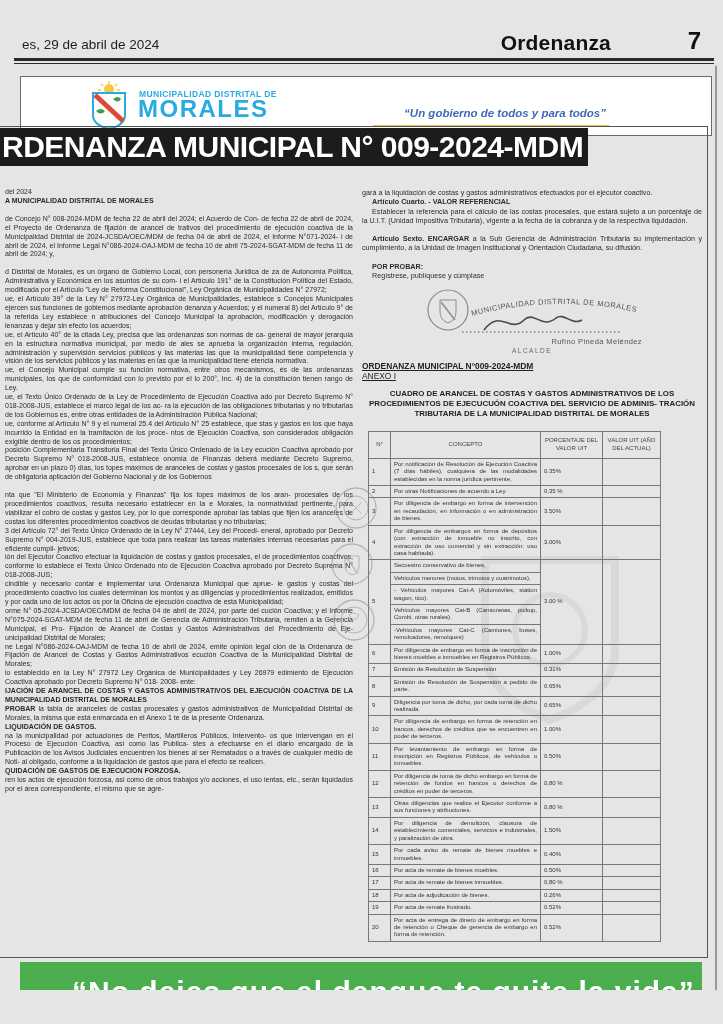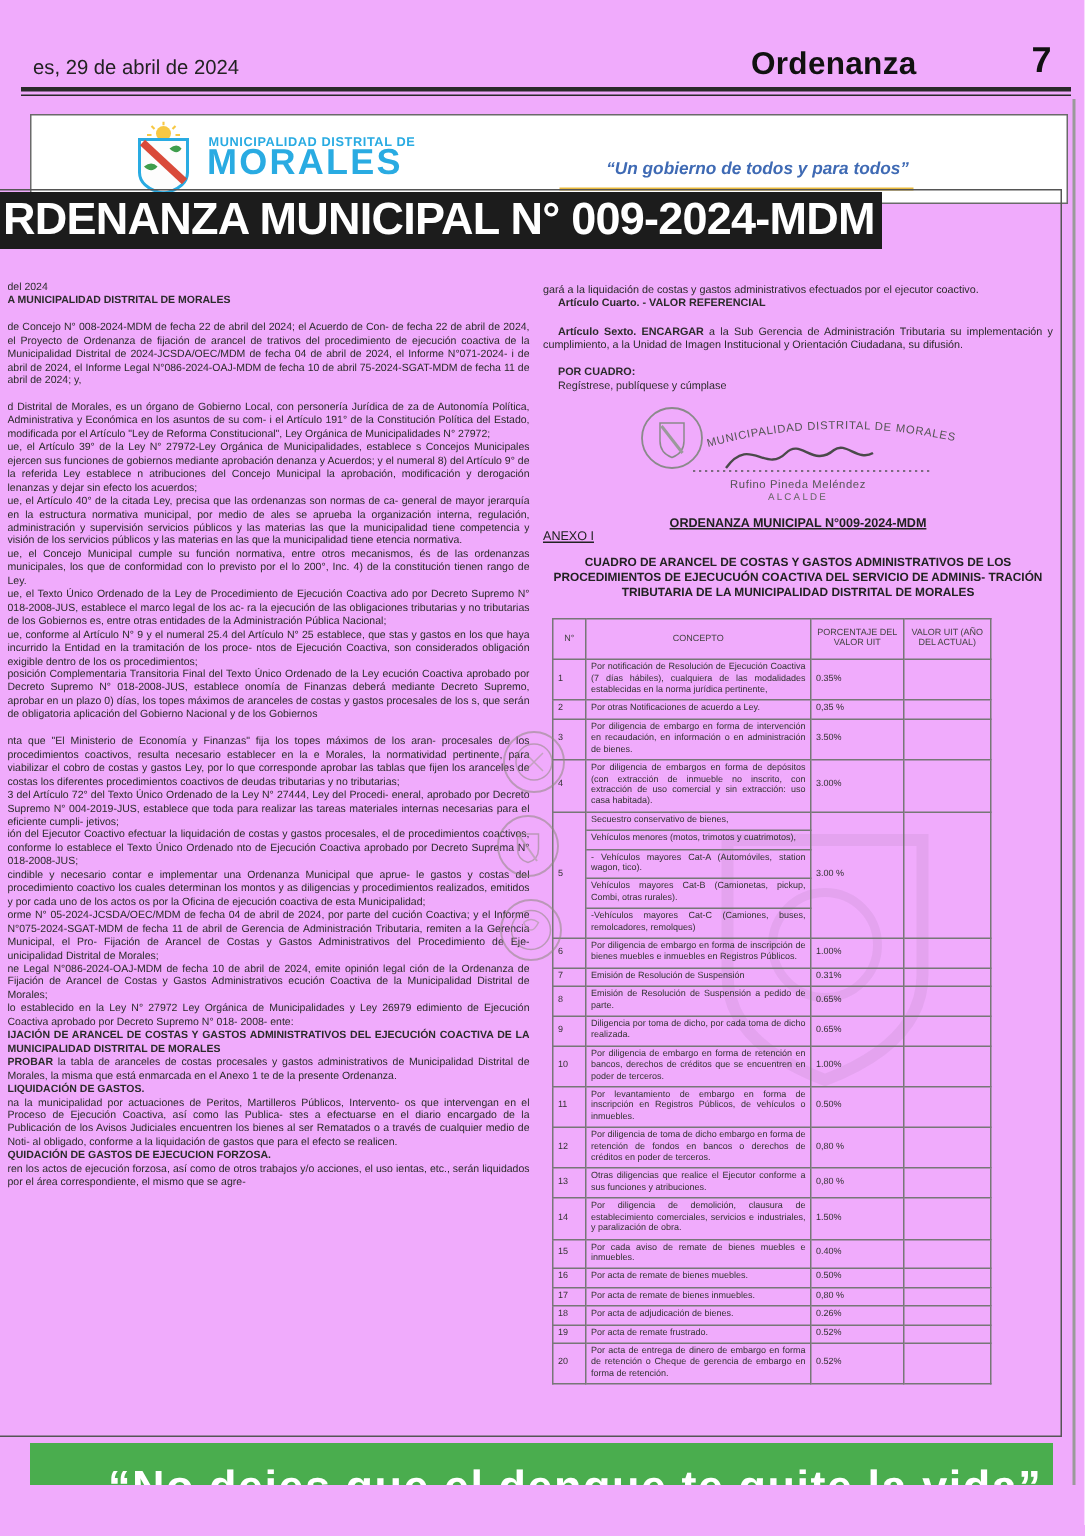--- a/index.html
+++ b/index.html
@@ -1,16 +1,16 @@
 <!DOCTYPE html>
 <html><head>
 <meta charset="utf-8">
 <style>
   html,body{margin:0;padding:0;background:#fff;}
-  #page{position:relative;width:723px;height:1024px;background:#f0abfc;overflow:hidden;
+  #page{position:relative;width:723px;height:1024px;background:#e5e5e5;overflow:hidden;
         font-family:"Liberation Sans",sans-serif;color:#2b2b2b;}
   
   .mh-date{position:absolute;left:22px;top:37px;font-size:13.5px;color:#222;}
   .mh-section{position:absolute;right:112px;top:31px;font-size:21px;font-weight:bold;color:#111;letter-spacing:.2px;text-align:center;}
   .mh-page{position:absolute;right:22px;top:27px;font-size:24px;font-weight:bold;color:#111;}
   .mh-rule1{position:absolute;left:14px;top:58px;width:700px;height:2.5px;background:#2a2a2a;}
   .mh-rule2{position:absolute;left:14px;top:63px;width:700px;height:1px;background:#2a2a2a;}
   .page-edge{position:absolute;left:715px;top:66px;width:1.5px;height:924px;background:#9a9a9a;}
   
   .banner{position:absolute;left:20px;top:76px;width:690px;height:58px;border:1.5px solid #6a6a6a;background:#fff;}
@@ -28,24 +28,24 @@
   .colL{position:absolute;left:5px;top:188px;width:348px;height:766px;overflow:hidden;
         font-size:7px;line-height:8.9px;text-align:justify;color:#2b2b2b;}
   .colR{position:absolute;left:362px;top:188px;width:340px;height:768px;overflow:hidden;
         font-size:7.2px;line-height:9.3px;text-align:justify;color:#2b2b2b;}
   .para{margin:0;}
   .para.gap{margin-top:9px;}
   .para.ind{text-indent:10px;}
   .b{font-weight:bold;}
   
   .sig{width:220px;margin:6px auto 2px auto;text-align:center;}
-  .sig-name{font-size:7.5px;color:#555;margin-top:-4px;letter-spacing:.4px;}
+  .sig-name{font-size:7.5px;color:#555;margin-top:-4px;letter-spacing:.4px;text-align:right;}
   .sig-role{font-size:6.5px;color:#666;letter-spacing:1.5px;}
   
-  .anx-h{margin-top:7px;text-align:center;font-size:8.4px;font-weight:bold;text-decoration:underline;color:#222;}
+  .anx-h{margin-top:7px;text-align:left;font-size:8.4px;font-weight:bold;text-decoration:underline;color:#222;}
   .anx-h2{text-align:left;font-size:8.4px;font-weight:normal;text-decoration:underline;color:#222;}
   .anx-intro{margin:8px 4px 12px 4px;text-align:center;font-size:7.9px;font-weight:bold;line-height:10px;color:#222;}
   table.anx{border-collapse:collapse;margin:10px 0 0 6px;width:292px;table-layout:fixed;background:transparent;position:relative;}
   table.anx col.c-n{width:22px;}
   table.anx col.c-con{width:150px;}
   table.anx col.c-pct{width:62px;}
   table.anx col.c-val{width:58px;}
   table.anx th,table.anx td{border:.8px solid #777;font-size:6px;line-height:7.4px;padding:2px 3px;color:#333;vertical-align:middle;}
   table.anx th{font-weight:normal;text-align:center;color:#444;height:22px;}
   td.tn{text-align:left;vertical-align:middle;}
@@ -125,22 +125,23 @@
       <p class="para"><span class="b">LIQUIDACIÓN DE GASTOS.</span></p>
       <p class="para"><span>na la municipalidad por actuaciones de Peritos, Martilleros Públicos, Intervento- os que intervengan en el Proceso de Ejecución Coactiva, así como las Publica- stes a efectuarse en el diario encargado de la Publicación de los Avisos Judiciales encuentren los bienes al ser Rematados o a través de cualquier medio de Noti- al obligado, conforme a la liquidación de gastos que para el efecto se realicen.</span></p>
       <p class="para"><span class="b">QUIDACIÓN DE GASTOS DE EJECUCION FORZOSA.</span></p>
       <p class="para"><span>ren los actos de ejecución forzosa, así como de otros trabajos y/o acciones, el uso ientas, etc., serán liquidados por el área correspondiente, el mismo que se agre-</span></p>
     </div>
 
   <div class="colR">
     <div>
         <p class="para"><span>gará a la liquidación de costas y gastos administrativos efectuados por el ejecutor coactivo.</span></p>
         <p class="para ind"><span class="b">Artículo Cuarto. - VALOR REFERENCIAL</span></p>
+        <p class="para ind"><span>Establecer la referencia para el cálculo de las costas procesales, que estará sujeto a un porcentaje de la U.I.T. (Unidad Impositiva Tributaria), vigente a la fecha de la cobranza y de la respectiva liquidación.</span></p>
         <p class="para gap ind"><span class="b">Artículo Sexto. ENCARGAR</span><span> a la Sub Gerencia de Administración Tributaria su implementación y cumplimiento, a la Unidad de Imagen Institucional y Orientación Ciudadana, su difusión.</span></p>
-        <p class="para gap ind"><span class="b">POR CUADRO:</span></p>
+        <p class="para gap ind"><span class="b">POR PROBAR:</span></p>
         <p class="para ind"><span>Regístrese, publíquese y cúmplase</span></p>
       </div>
 
     <div class="sig">
       <svg width="220" height="52" viewBox="0 0 220 52">
         <circle cx="26" cy="24" r="20" fill="none" stroke="#8a8a8a" stroke-width="1.2"></circle>
         <path d="M18 14 h16 v12 q0 8 -8 11 q-8 -3 -8 -11 z" fill="none" stroke="#8a8a8a" stroke-width="1"></path>
         <path d="M19 16 L33 34" stroke="#9a9a9a" stroke-width="2"></path>
         <path id="sealArc" d="M50 30 Q 130 8 214 26" fill="none"></path>
         <text font-size="7.5" fill="#555" letter-spacing="0.5">

